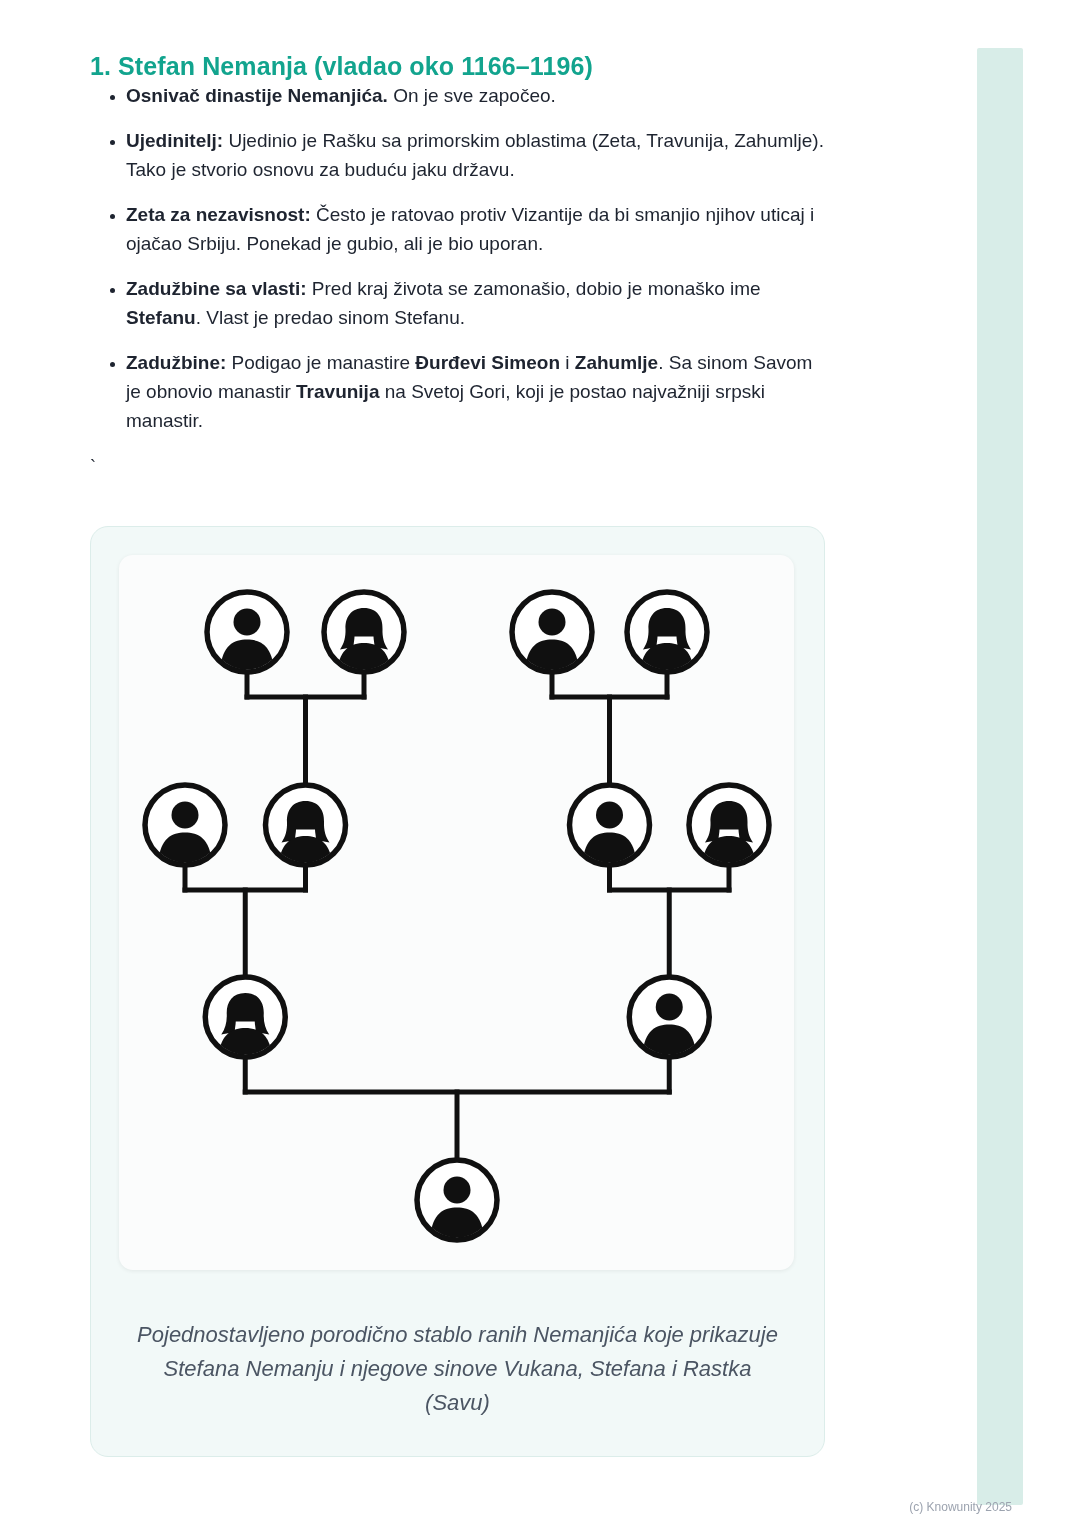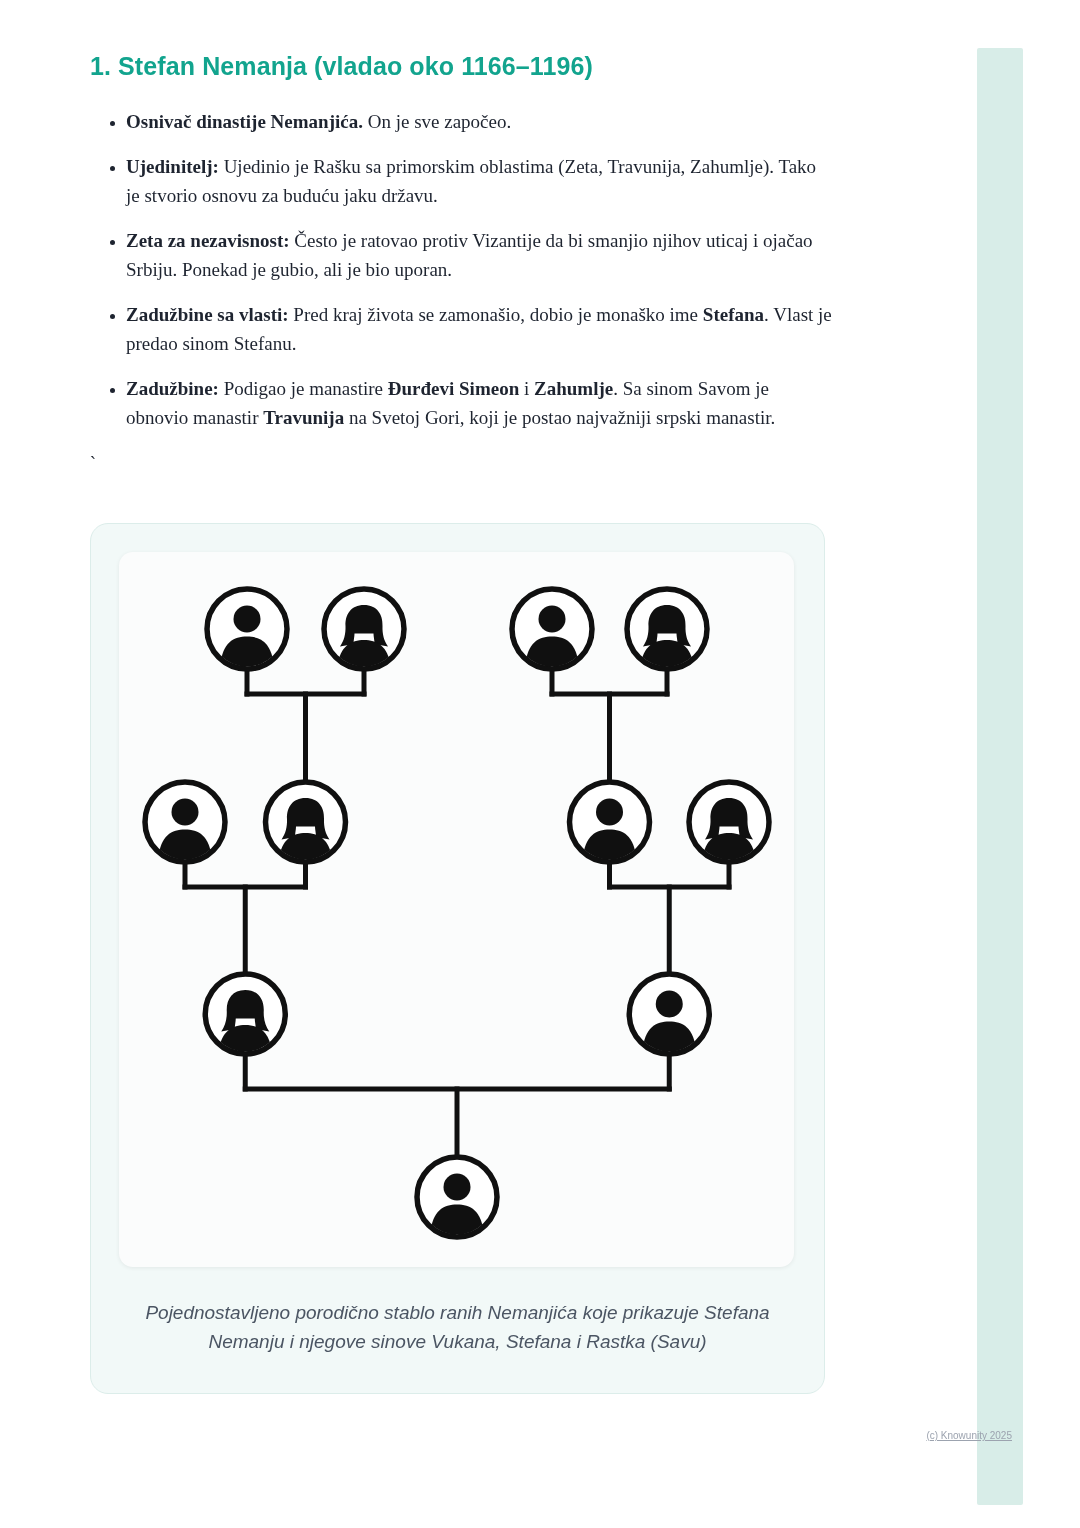--- a/index.html
+++ b/index.html
@@ -36,25 +36,23 @@
     background:var(--stripe);
     border-radius:2px;
   }
   .heading{
     font-size:25px;
     font-weight:700;
     color:var(--accent);
     letter-spacing:0.1px;
   }
   .bullets{
-    margin-top:26px;
     padding-left:36px;
     max-width:742px;
     list-style:disc;
-    font-family:Liberation Serif, serif;
   }
   .bullets li{
     font-size:19px;
     line-height:29px;
     margin-bottom:16px;
     color:var(--text);
   }
   .bullets li::marker{
     color:var(--text);
     font-size:16px;
@@ -80,51 +78,50 @@
     border-radius:14px;
     box-shadow:0 1px 4px rgba(0,0,0,0.07);
     overflow:hidden;
   }
   #tree-links line{
     stroke:var(--line);
     stroke-width:5;
     stroke-linecap:square;
   }
   .caption{
-    margin-top:31px;
+    margin-top:48px;
     padding:0 10px;
-    font-size:19px;
+    font-size:22px;
     line-height:1.55;
     font-style:italic;
     color:var(--caption);
     text-align:center;
   }
   .watermark{
     position:absolute;
-    top:1430px;
+    top:1500px;
     right:68px;
-    font-size:10px;
+    font-size:12px;
     color:var(--watermark);
-    text-decoration:underline;
   }
 </style>
 </head>
 <body>
 
 <div class="page">
 
   <div class="stripe"></div>
 
   <h1 class="heading">1. Stefan Nemanja (vladao oko 1166–1196)</h1>
 
   <ul class="bullets" id="bullets">
       <li><strong>Osnivač dinastije Nemanjića.</strong><span> On je sve započeo.</span></li>
       <li><strong>Ujedinitelj:</strong><span> Ujedinio je Rašku sa primorskim oblastima (Zeta, Travunija, Zahumlje). Tako je stvorio osnovu za buduću jaku državu.</span></li>
       <li><strong>Zeta za nezavisnost:</strong><span> Često je ratovao protiv Vizantije da bi smanjio njihov uticaj i ojačao Srbiju. Ponekad je gubio, ali je bio uporan.</span></li>
-      <li><strong>Zadužbine sa vlasti:</strong><span> Pred kraj života se zamonašio, dobio je monaško ime </span><strong>Stefana</strong><span>. Vlast je predao sinom Stefanu.</span></li>
+      <li><strong>Zadužbine sa vlasti:</strong><span> Pred kraj života se zamonašio, dobio je monaško ime </span><strong>Stefanu</strong><span>. Vlast je predao sinom Stefanu.</span></li>
       <li><strong>Zadužbine:</strong><span> Podigao je manastire </span><strong>Đurđevi Simeon</strong><span> i </span><strong>Zahumlje</strong><span>. Sa sinom Savom je obnovio manastir </span><strong>Travunija</strong><span> na Svetoj Gori, koji je postao najvažniji srpski manastir.</span></li>
     </ul>
 
   <div class="stray">`</div>
 
   <figure class="card">
     <div class="panel">
       <svg id="tree-svg" width="675" height="715" viewBox="0 0 675 715" xmlns="http://www.w3.org/2000/svg">
         <defs>
           <clipPath id="pcut">

